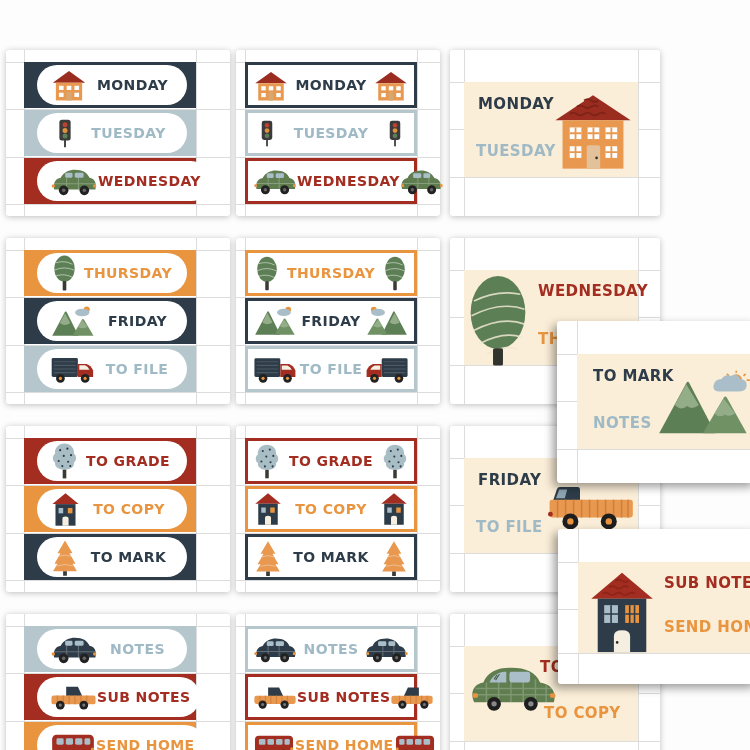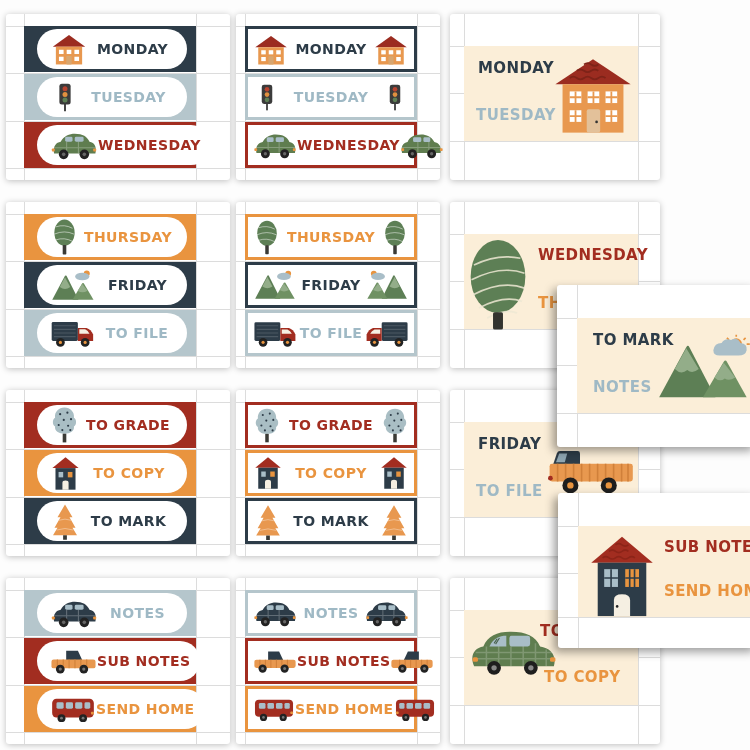--- a/index.html
+++ b/index.html
@@ -3,21 +3,21 @@
 <meta charset="utf-8">
 <style>
   :root{
     --navy:#2d3c48; --slate:#b5c6cc; --slate_text:#9fb9c5; --red:#a22d20;
     --orange:#e9943f; --cream:#fbeed8; --green:#5d7f55; --cut:#dcdcdc; --page:#ffffff;
   }
   html,body{margin:0;padding:0;background:#fdfdfd;}
   #canvas{position:relative;width:750px;height:750px;background:#fdfdfd;overflow:hidden;
           font-family:"DejaVu Sans","Liberation Sans",sans-serif;}
   .page{position:absolute;background:var(--page);border-radius:3px;
-        box-shadow:0 1px 6px rgba(0,0,0,.25);}
+        box-shadow:0 1px 6px rgba(0,0,0,.25);margin-top:36px;}
   .overlay{box-shadow:-4px 4px 10px rgba(0,0,0,.38);z-index:5;}
   .hline{position:absolute;left:0;right:0;height:1px;background:var(--cut);}
   .vline{position:absolute;top:0;bottom:0;width:1px;background:var(--cut);}
   .strips{position:absolute;top:12px;display:flex;flex-direction:column;gap:2px;width:172px;}
   .pillpage .strips{left:18px;} .boxpage .strips{left:9px;}
   .strip{height:46px;box-sizing:border-box;}
   
   .theme-navy{--c:var(--navy);--t:var(--navy);}
   .theme-slate{--c:var(--slate);--t:var(--slate_text);}
   .theme-red{--c:var(--red);--t:var(--red);}

